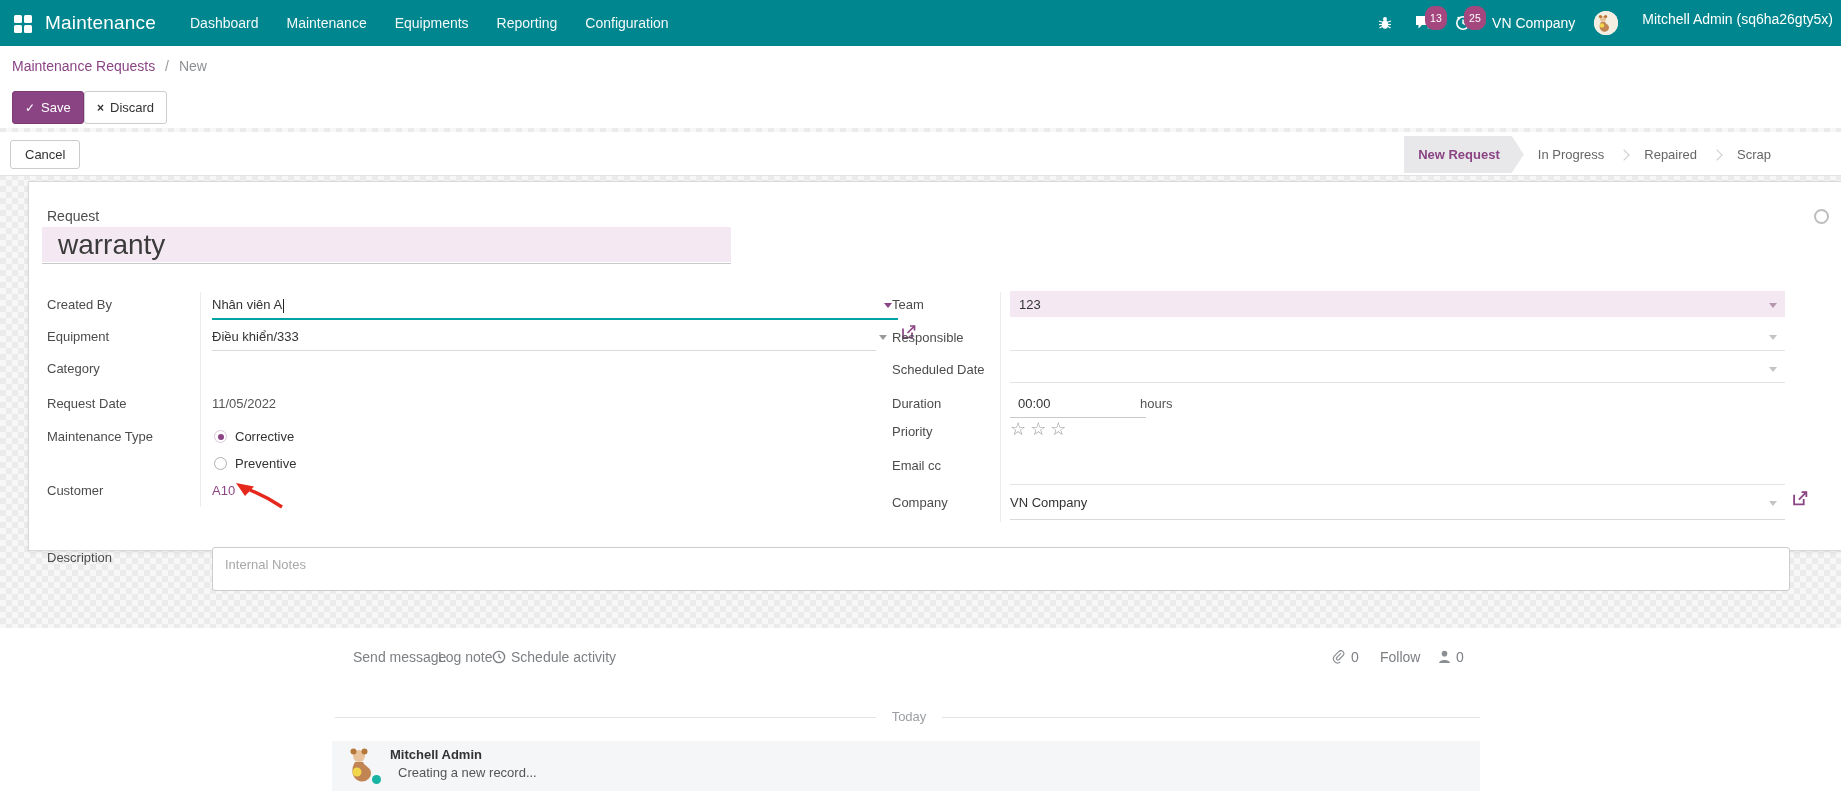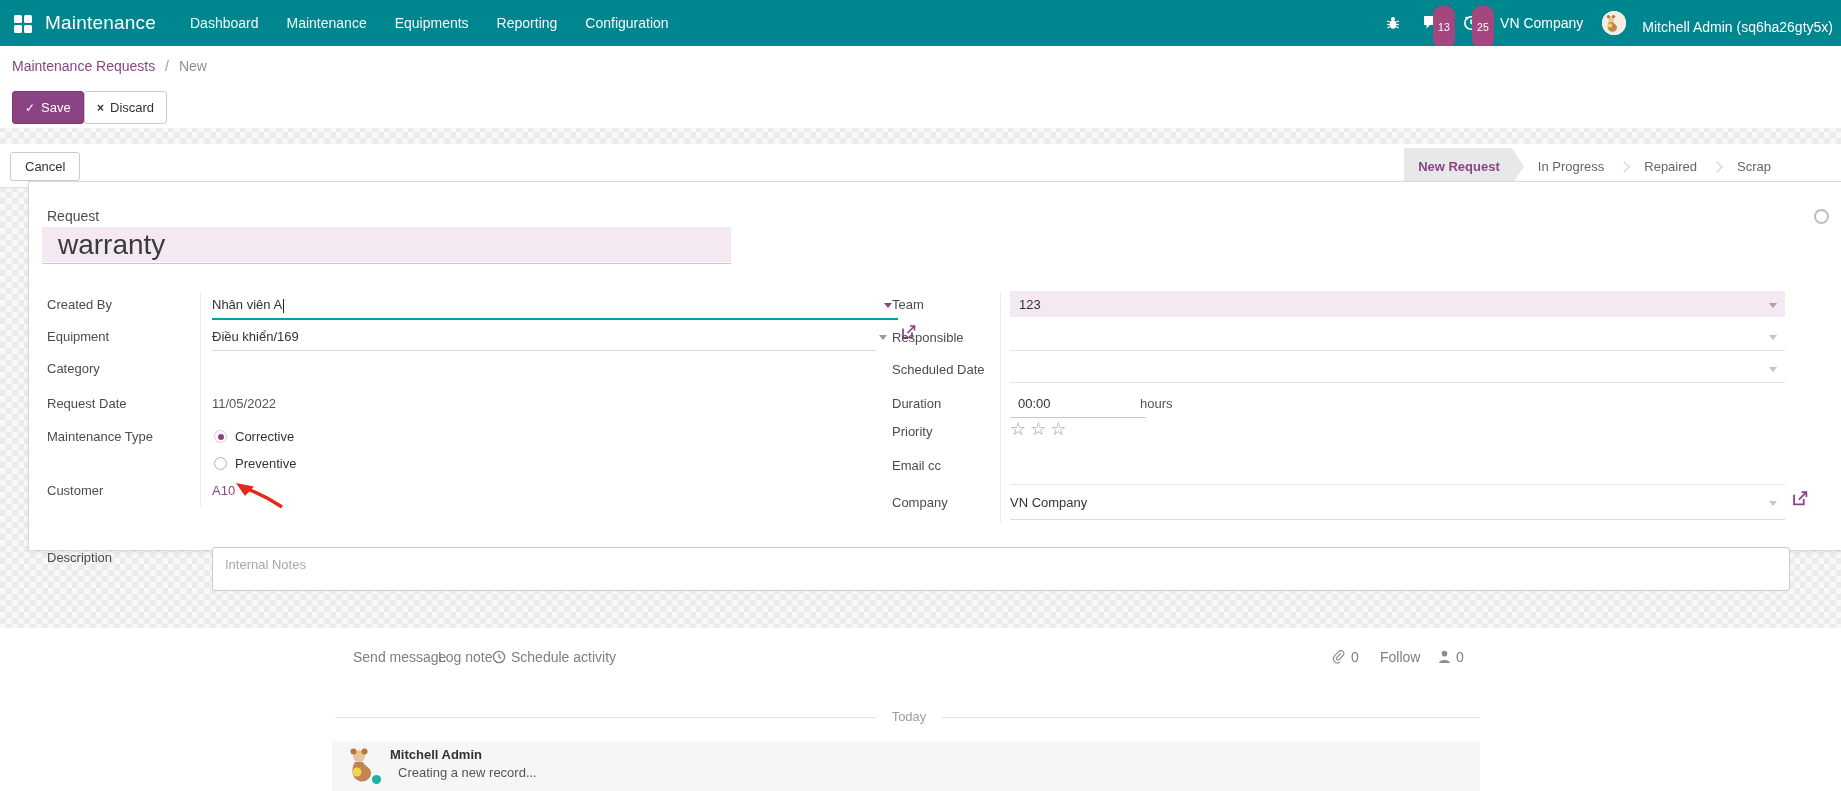--- a/index.html
+++ b/index.html
@@ -18,39 +18,39 @@
   .navbar{ position:absolute; left:0; top:0; width:1841px; height:46px; background:#00868e;
     display:flex; align-items:center; color:#fff; }
   .apps-grid{ width:17px; height:17px; margin-left:14px; display:grid; grid-template-columns:8px 8px; grid-template-rows:8px 8px; gap:2px; cursor:pointer;}
   .apps-grid i{ background:#fff; border-radius:1.5px; }
   .app-title{ font-size:19px; margin-left:14px; letter-spacing:.2px; }
   .nav-menu{ display:flex; margin-left:20px; height:46px; }
   .nav-item{ display:flex; align-items:center; padding:0 14px; font-size:14px; color:rgba(255,255,255,.95); cursor:pointer; }
   .nav-right{ position:absolute; right:8px; top:0; height:46px; display:flex; align-items:center; gap:19px; }
   .nav-ico{ position:relative; width:20px; height:20px; display:flex; align-items:center; justify-content:center; cursor:pointer; }
   .nav-badge{ position:absolute; top:-7px; left:11px; background:#a5477f; color:#fff; font-size:10.5px;
-    padding:15px 5px; border-radius:9px; line-height:12px; }
+    padding:6px 5px; border-radius:9px; line-height:12px; }
   .nav-company{ font-size:14px; cursor:pointer; }
-  .nav-user{ display:flex; align-items:flex-end; gap:16px; cursor:pointer; font-size:14px; }
+  .nav-user{ display:flex; align-items:flex-start; gap:24px; cursor:pointer; font-size:14px; }
   .avatar-sm{ width:24px; height:24px; border-radius:50%; overflow:hidden; background:#fff; flex:0 0 auto; }
 
   
   .cp{ position:absolute; left:0; top:46px; width:1841px; height:82px; background:#fff; }
   .breadcrumb{ position:absolute; left:12px; top:12px; font-size:14px; }
   .bc-parent{ color:#8a4484; cursor:pointer; }
   .bc-sep{ color:#999; margin:0 6px; }
   .bc-current{ color:#8d9196; }
   .btn{ position:absolute; top:45px; height:33px; font-size:13px; border-radius:3px;
     display:inline-flex; align-items:center; padding:0 12px; cursor:pointer; }
   .btn-save{ left:12px; background:#8a4484; border:1px solid #7a3a75; color:#fff; gap:6px; }
   .btn-discard{ left:84px; background:#fff; border:1px solid #ccc; color:#333; gap:6px; }
   .btn-ico{ font-size:12px; }
 
   
-  .statusbar{ position:absolute; left:0; top:144px; width:1841px; height:44px; background:#fff; border-bottom:1px solid #e2e2e2; }
+  .statusbar{ position:absolute; left:0; top:132px; width:1841px; height:44px; background:#fff; border-bottom:1px solid #e2e2e2; }
   .btn-cancel{ position:absolute; left:10px; top:8px; height:29px; display:inline-flex; align-items:center;
     padding:0 14px; background:#fff; border:1px solid #ccc; border-radius:3px; font-size:13px; color:#333; cursor:pointer; }
   .stages{ position:absolute; right:56px; top:4px; height:37px; display:flex; align-items:stretch; }
   .stage{ display:flex; align-items:center; padding:0 14px; font-size:13px; color:#666; cursor:pointer; }
   .stage.active{ background:#e8e8ea; color:#8a4484; font-weight:700; padding-right:24px;
     clip-path:polygon(0 0, calc(100% - 12px) 0, 100% 50%, calc(100% - 12px) 100%, 0 100%); }
   .chev{ width:8px; height:8px; border-top:1px solid #ccc; border-right:1px solid #ccc;
     transform:rotate(45deg); align-self:center; margin:0 2px; }
 
   
@@ -198,21 +198,21 @@
 
     <div class="colrule" style="left:171px; top:110px; height:215px;"></div>
     <div class="colrule" style="left:971px; top:110px; height:230px;"></div>
 
     <div class="flabel" style="left:18px; top:115px;">Created By</div>
     <div class="fvalue" style="left:183px; top:115px;"><span>Nhân viên A</span><span class="cursorbar"></span></div>
     <div class="underline" style="left:183px; top:136px; width:686px; height:2px; background:#00a3a3;"></div>
     <div class="caret purple" style="left:855px; top:121px;"></div>
 
     <div class="flabel" style="left:18px; top:147px;">Equipment</div>
-    <div class="fvalue" style="left:183px; top:147px;">Điều khiển/169</div>
+    <div class="fvalue" style="left:183px; top:147px;">Điều khiển/333</div>
     <div class="underline" style="left:183px; top:168px; width:664px;"></div>
     <div class="caret" style="left:850px; top:153px;"></div>
     <span class="ext-ico" style="left:872px; top:142px;">
       <svg width="16" height="16" viewBox="0 0 16 16">
           <path d="M2 4.5v9h9v-5" fill="none" stroke="#8a4484" stroke-width="1.7"></path>
           <path d="M6.5 9L13.5 2" stroke="#8a4484" stroke-width="1.7"></path>
           <path d="M9 2h4.5v4.5" fill="none" stroke="#8a4484" stroke-width="1.7"></path>
         </svg>
     </span>
 

